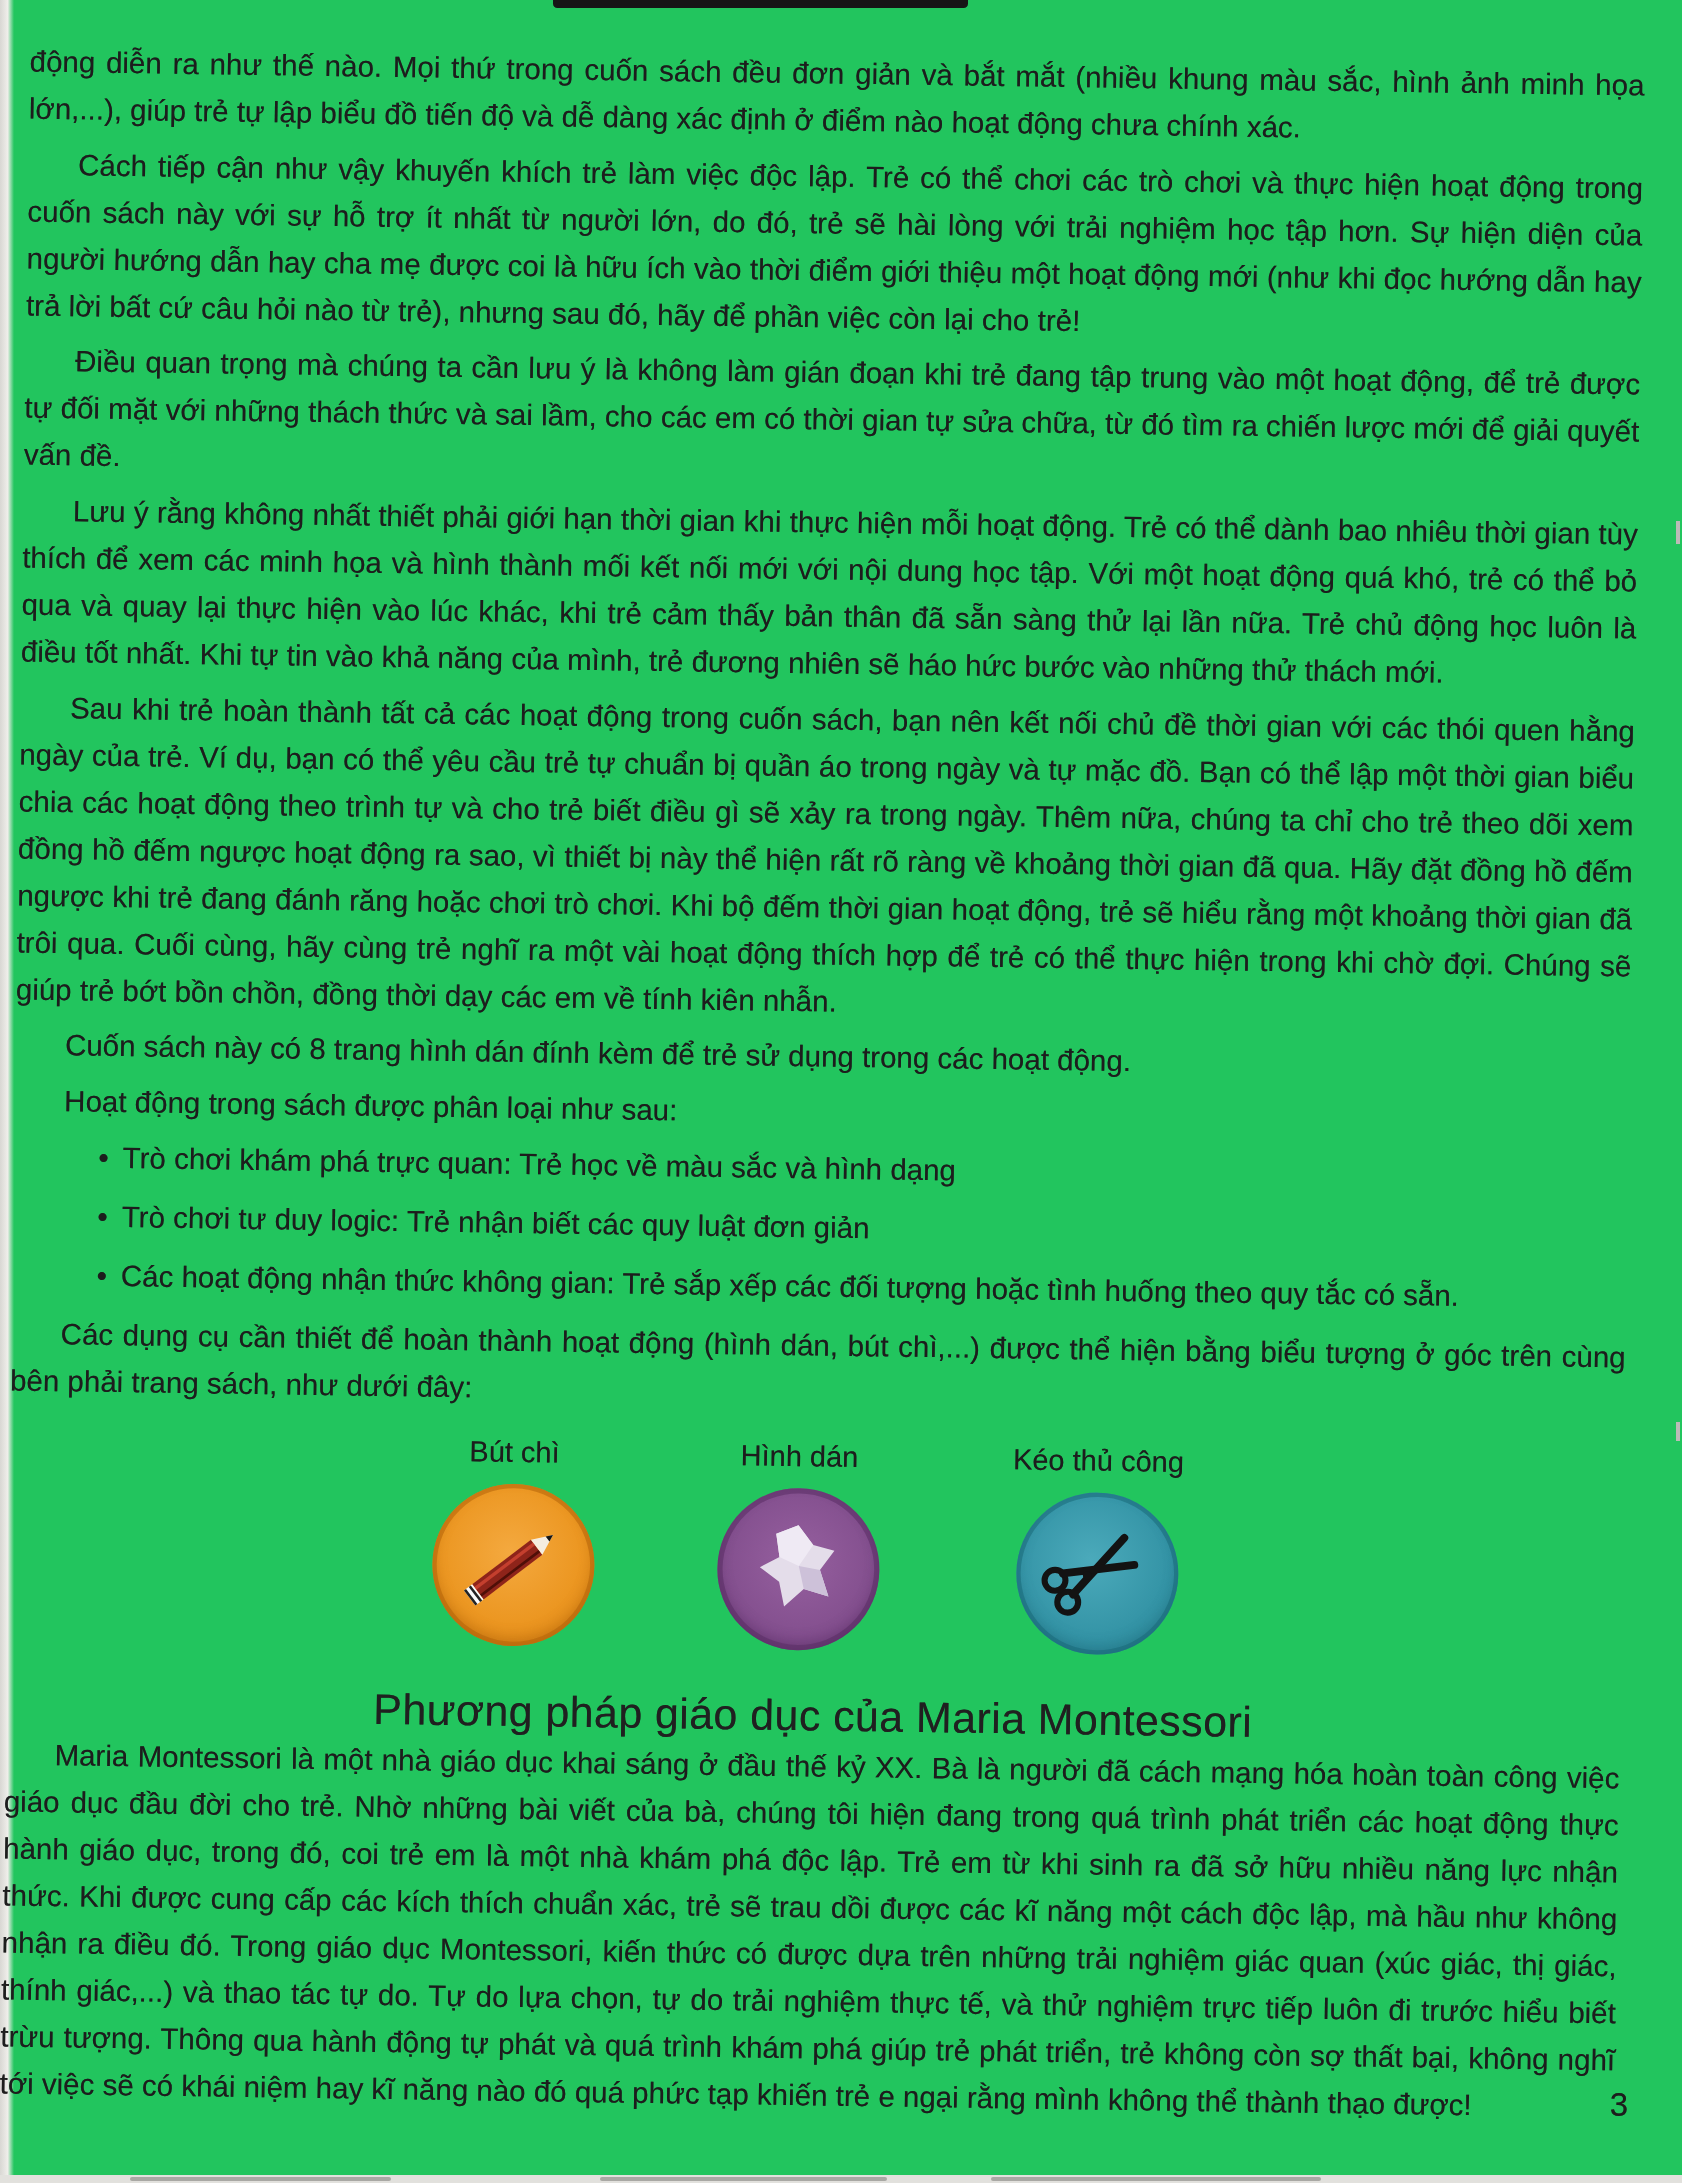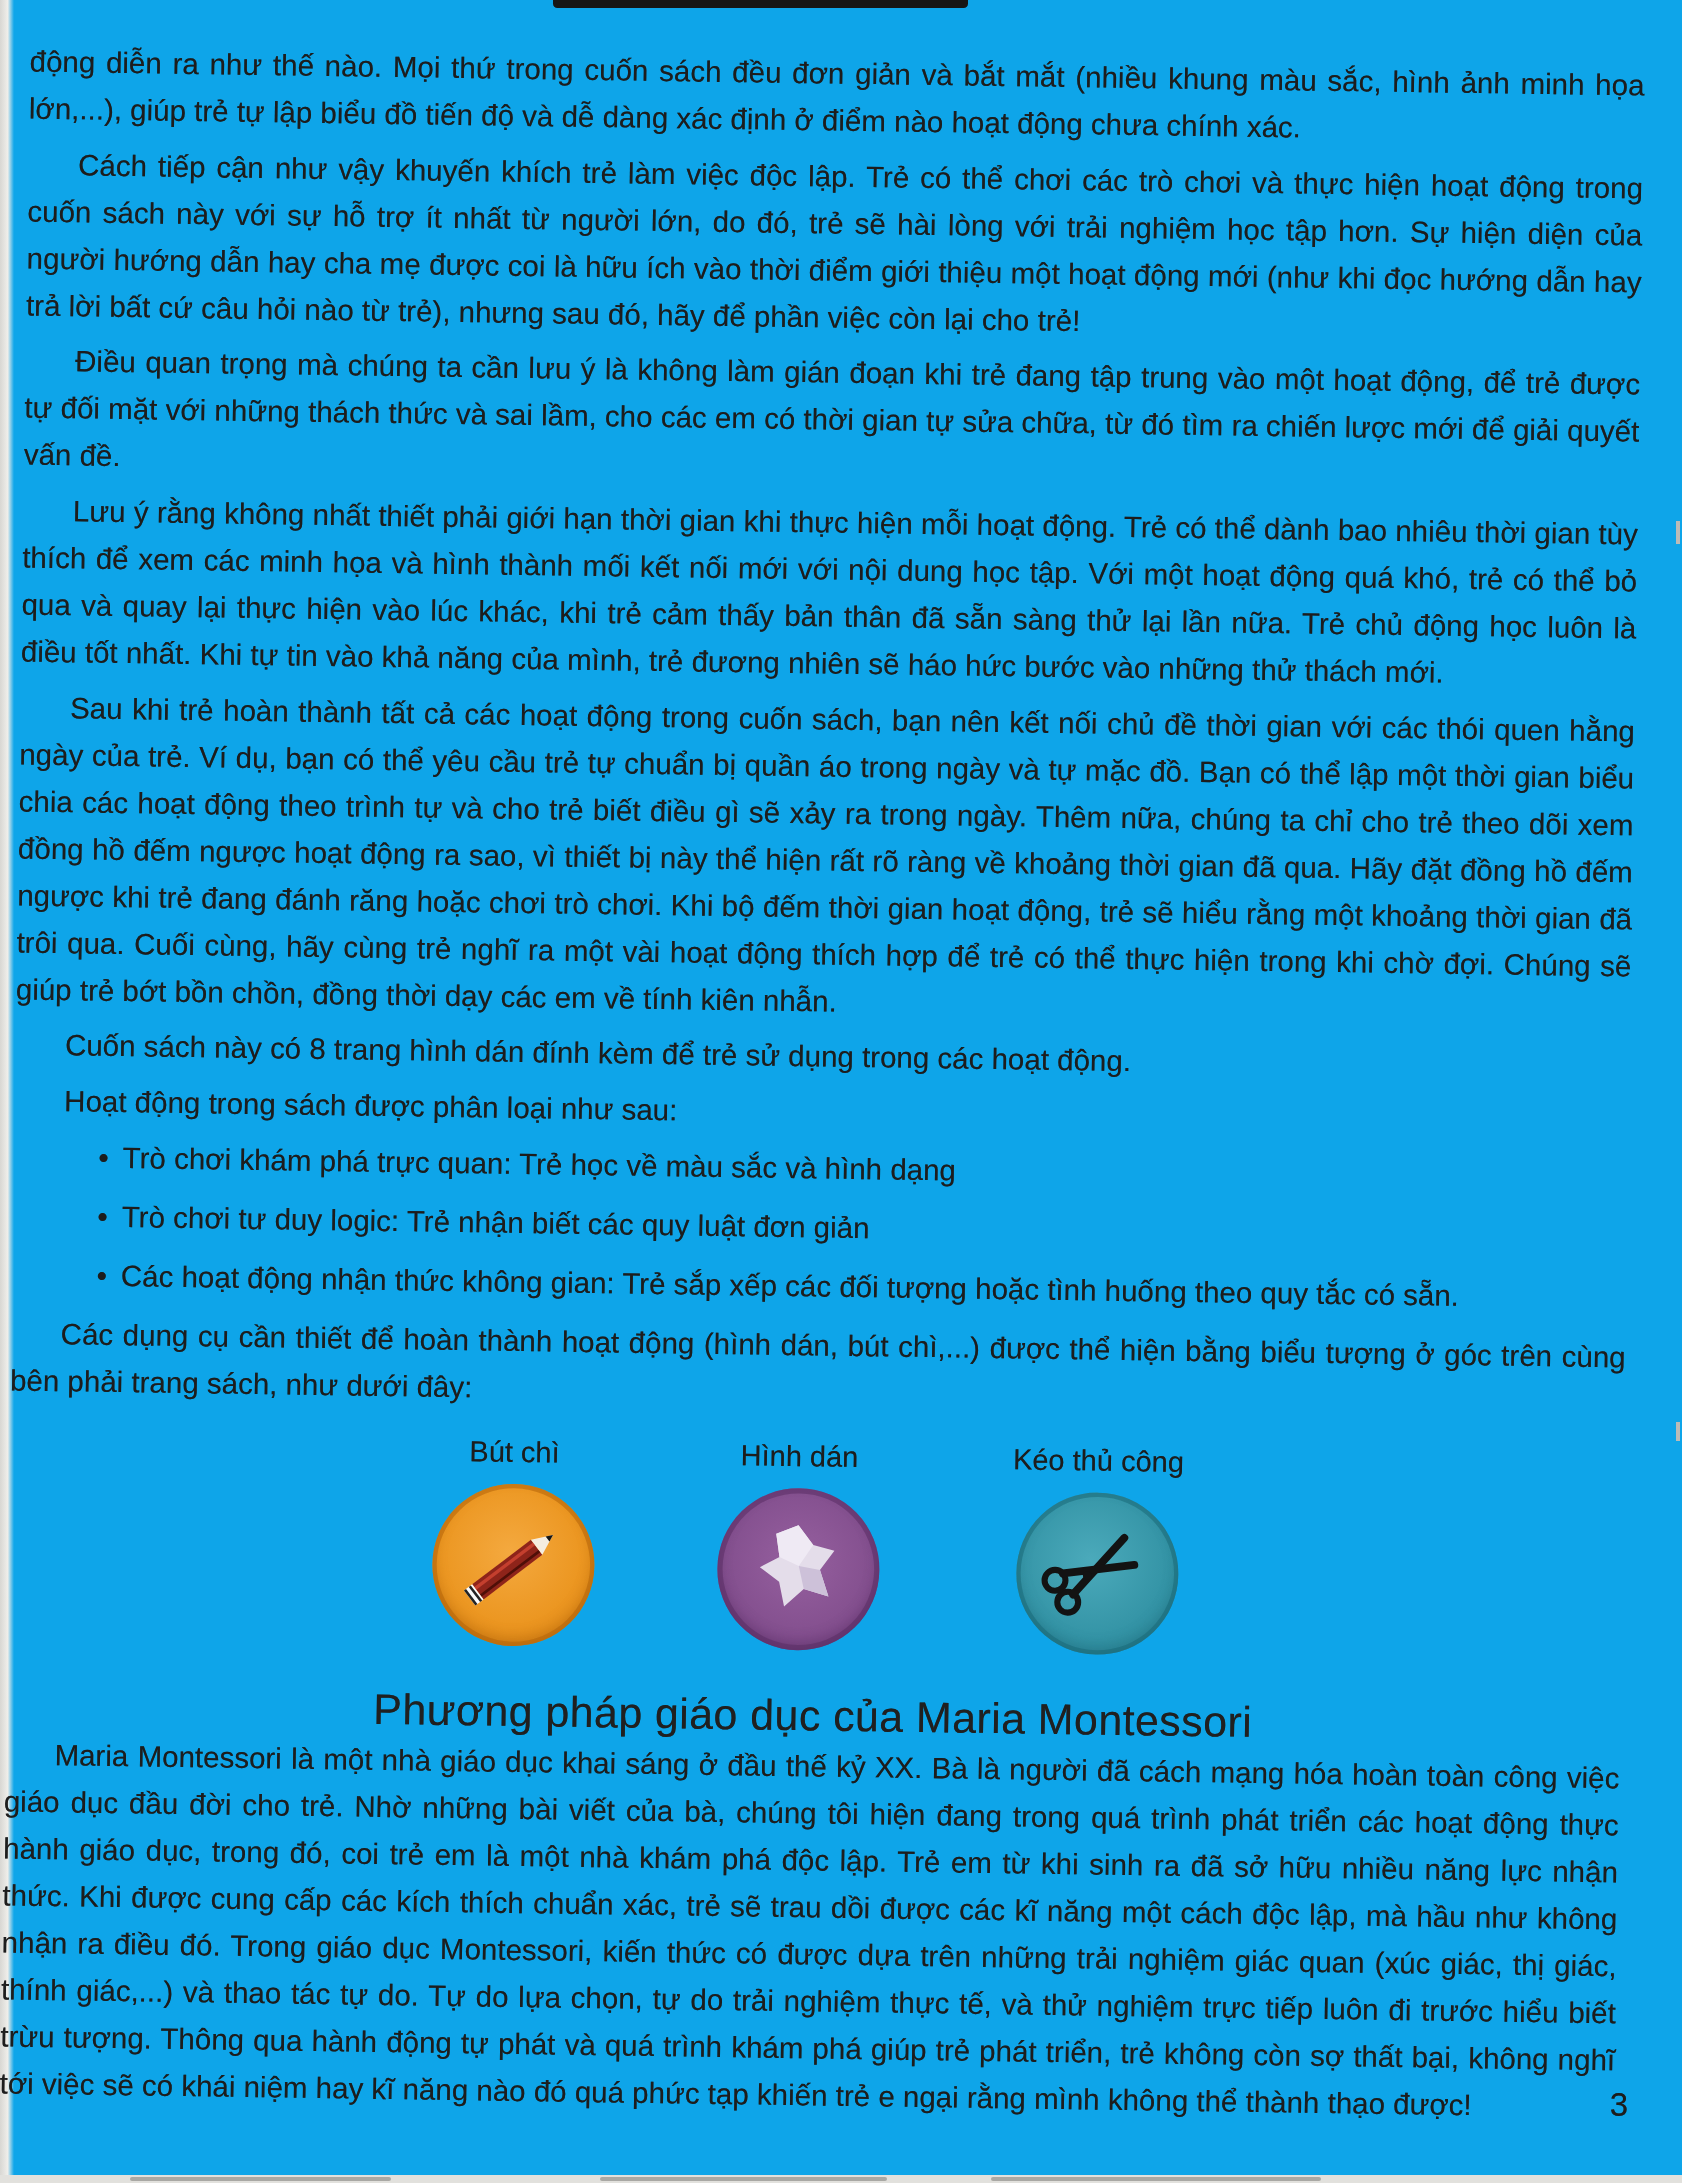--- a/index.html
+++ b/index.html
@@ -4,21 +4,21 @@
 <style>
   html,body{margin:0;padding:0;}
   body{
     width:1682px;height:2183px;
     background:#efefec;
     font-family:"Liberation Sans","DejaVu Sans",sans-serif;
     overflow:hidden;
   }
   .page{
     position:relative;width:1682px;height:2183px;
-    background:#0ea5e9;overflow:hidden;
+    background:#22c55e;overflow:hidden;
   }
   
   .scan-edge-left{
     position:absolute;left:0;top:0;bottom:0;width:14px;
     background:linear-gradient(90deg,#d8d7d3 0%,#efeeea 55%,rgba(255,255,255,0) 100%);
   }
   .scan-top-bar{
     position:absolute;top:0;left:553px;width:415px;height:7.8px;
     background:#161616;border-radius:0 0 4.3px 4.3px;
   }

